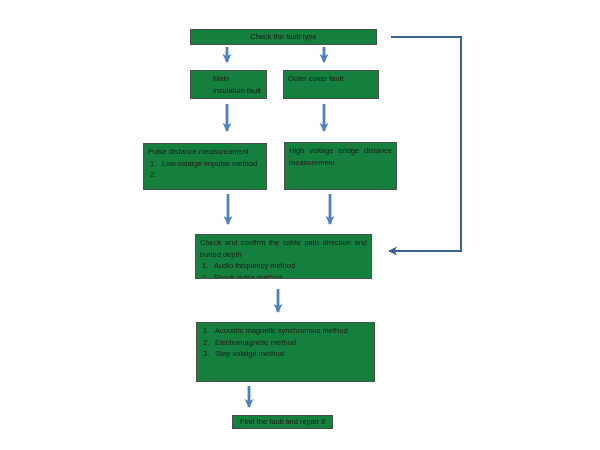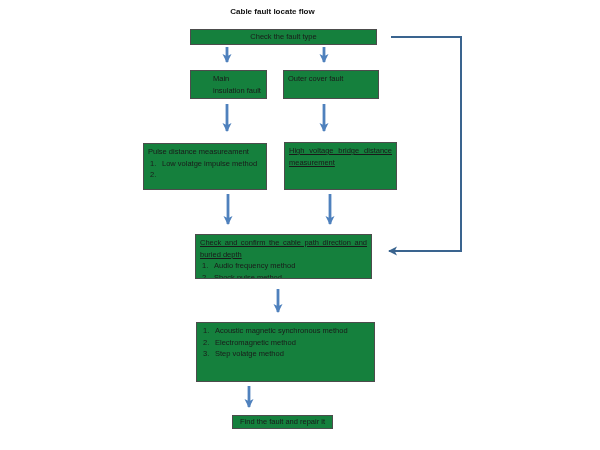--- a/index.html
+++ b/index.html
@@ -6,21 +6,21 @@
   body{font-family:"Liberation Sans",sans-serif;color:#1a1a1a;}
   #canvas{position:relative;width:600px;height:450px;background:#ffffff;overflow:hidden;}
   #arrow-layer{position:absolute;left:0;top:0;width:600px;height:450px;pointer-events:none;}
   .flow-title{position:absolute;left:160px;top:7px;width:225px;text-align:center;
     font-size:8px;font-weight:bold;color:#111;}
   .node{position:absolute;border:1px solid #4c4c4c;background:#15803d;box-sizing:border-box;
     font-size:7.5px;line-height:11.5px;overflow:hidden;}
   .node.center{display:flex;align-items:center;justify-content:center;text-align:center;}
   .node.padded{padding:2px 4px;}
   .heading{margin:0;}
-  .heading.justify{text-align:justify;text-decoration:underline;}
+  .heading.justify{text-align:justify;}
   .list-row{display:flex;margin:0;}
   .list-num{flex:0 0 12px;padding-left:2px;}
   .list-text{flex:1 1 auto;}
   
   #node-check-fault-type{left:190px;top:29px;width:187px;height:16px;}
   #node-main-insulation {left:190px;top:70px;width:77px;height:29px;padding-left:22px;}
   #node-outer-cover     {left:283px;top:70px;width:96px;height:29px;}
   #node-pulse-distance  {left:143px;top:143px;width:124px;height:47px;}
   #node-hv-bridge       {left:284px;top:142px;width:113px;height:48px;}
   #node-path-check      {left:195px;top:234px;width:177px;height:45px;}
@@ -47,21 +47,20 @@
     <line class="shaft" x1="324" y1="47" x2="324" y2="62" marker-end="url(#head-blue)"></line>
     <line class="shaft" x1="227" y1="104" x2="227" y2="131" marker-end="url(#head-blue)"></line>
     <line class="shaft" x1="324" y1="104" x2="324" y2="131" marker-end="url(#head-blue)"></line>
     <line class="shaft" x1="228" y1="194" x2="228" y2="224" marker-end="url(#head-blue)"></line>
     <line class="shaft" x1="330" y1="194" x2="330" y2="224" marker-end="url(#head-blue)"></line>
     <line class="shaft" x1="278" y1="289" x2="278" y2="312" marker-end="url(#head-blue)"></line>
     <line class="shaft" x1="249" y1="386" x2="249" y2="407" marker-end="url(#head-blue)"></line>
     <polyline class="return-line" points="391,37 461,37 461,251 389,251" marker-end="url(#head-dark)"></polyline>
   </svg>
 
-  <div class="flow-title">Cable fault locate flow</div>
 
   <div class="node center" id="node-check-fault-type">
     <span>Check the fault type</span>
   </div>
 
   <div class="node padded" id="node-main-insulation">
     <div class="heading">Main insulation fault</div>
   </div>
 
   <div class="node padded" id="node-outer-cover">

